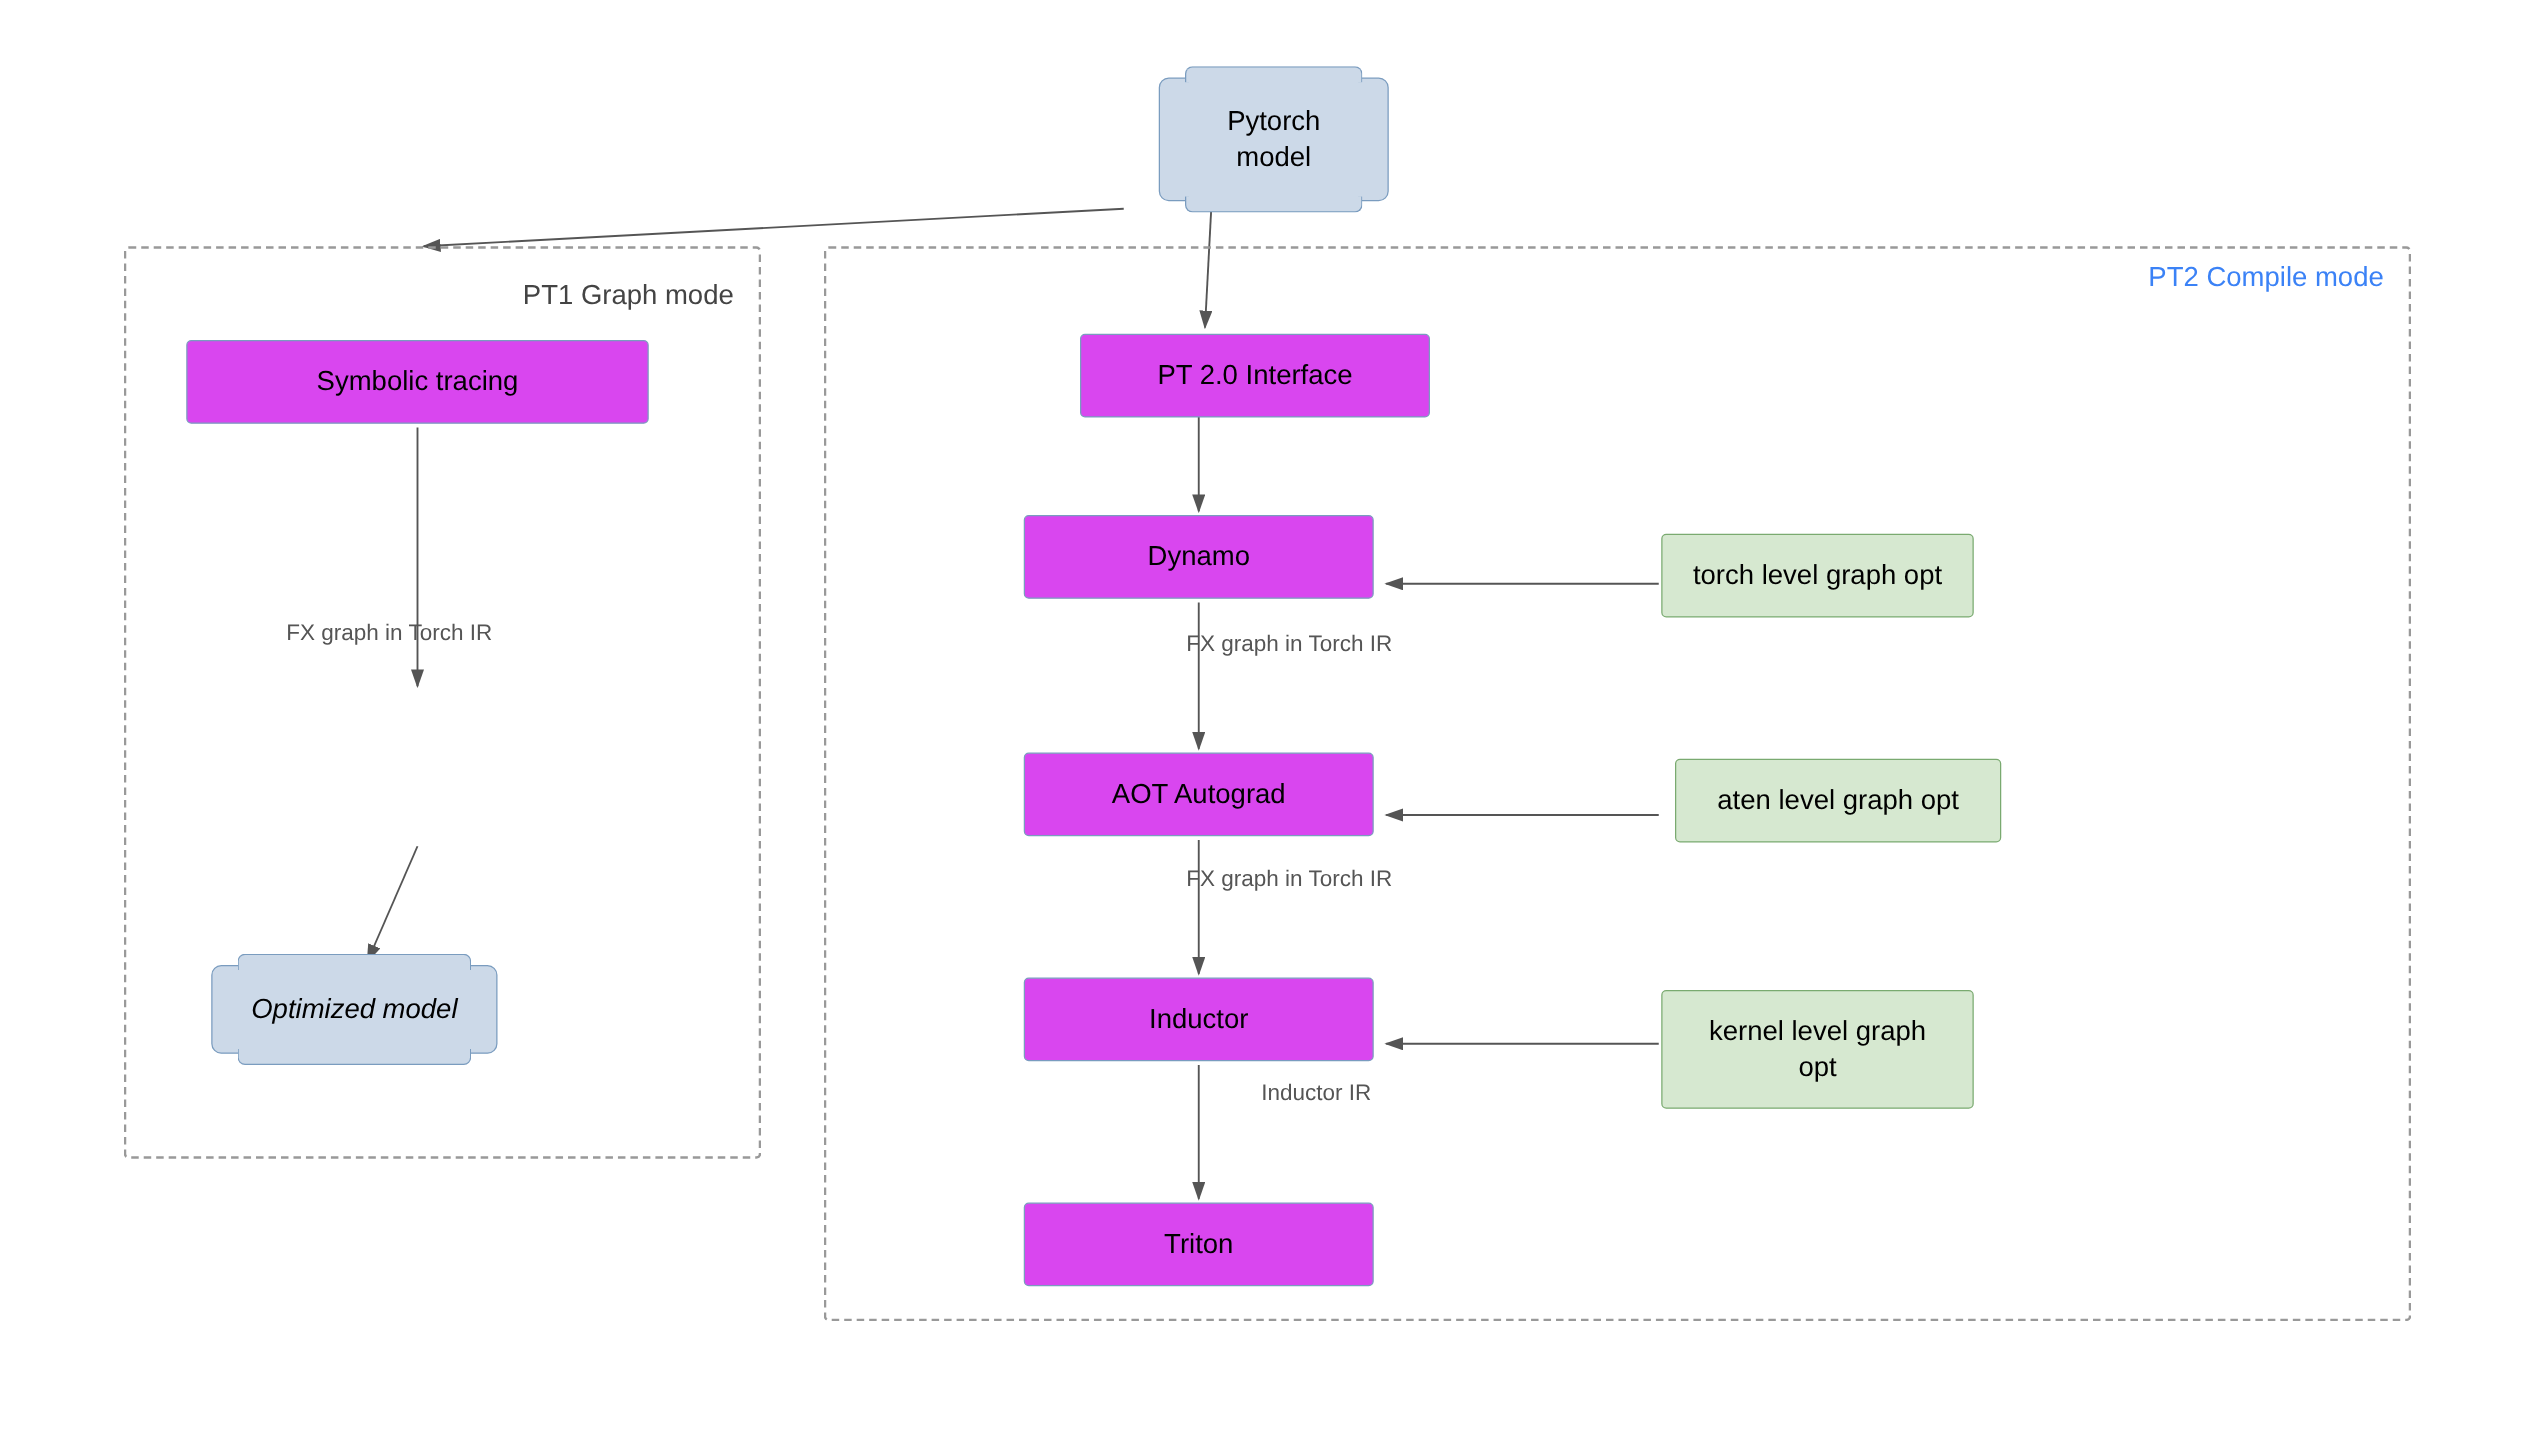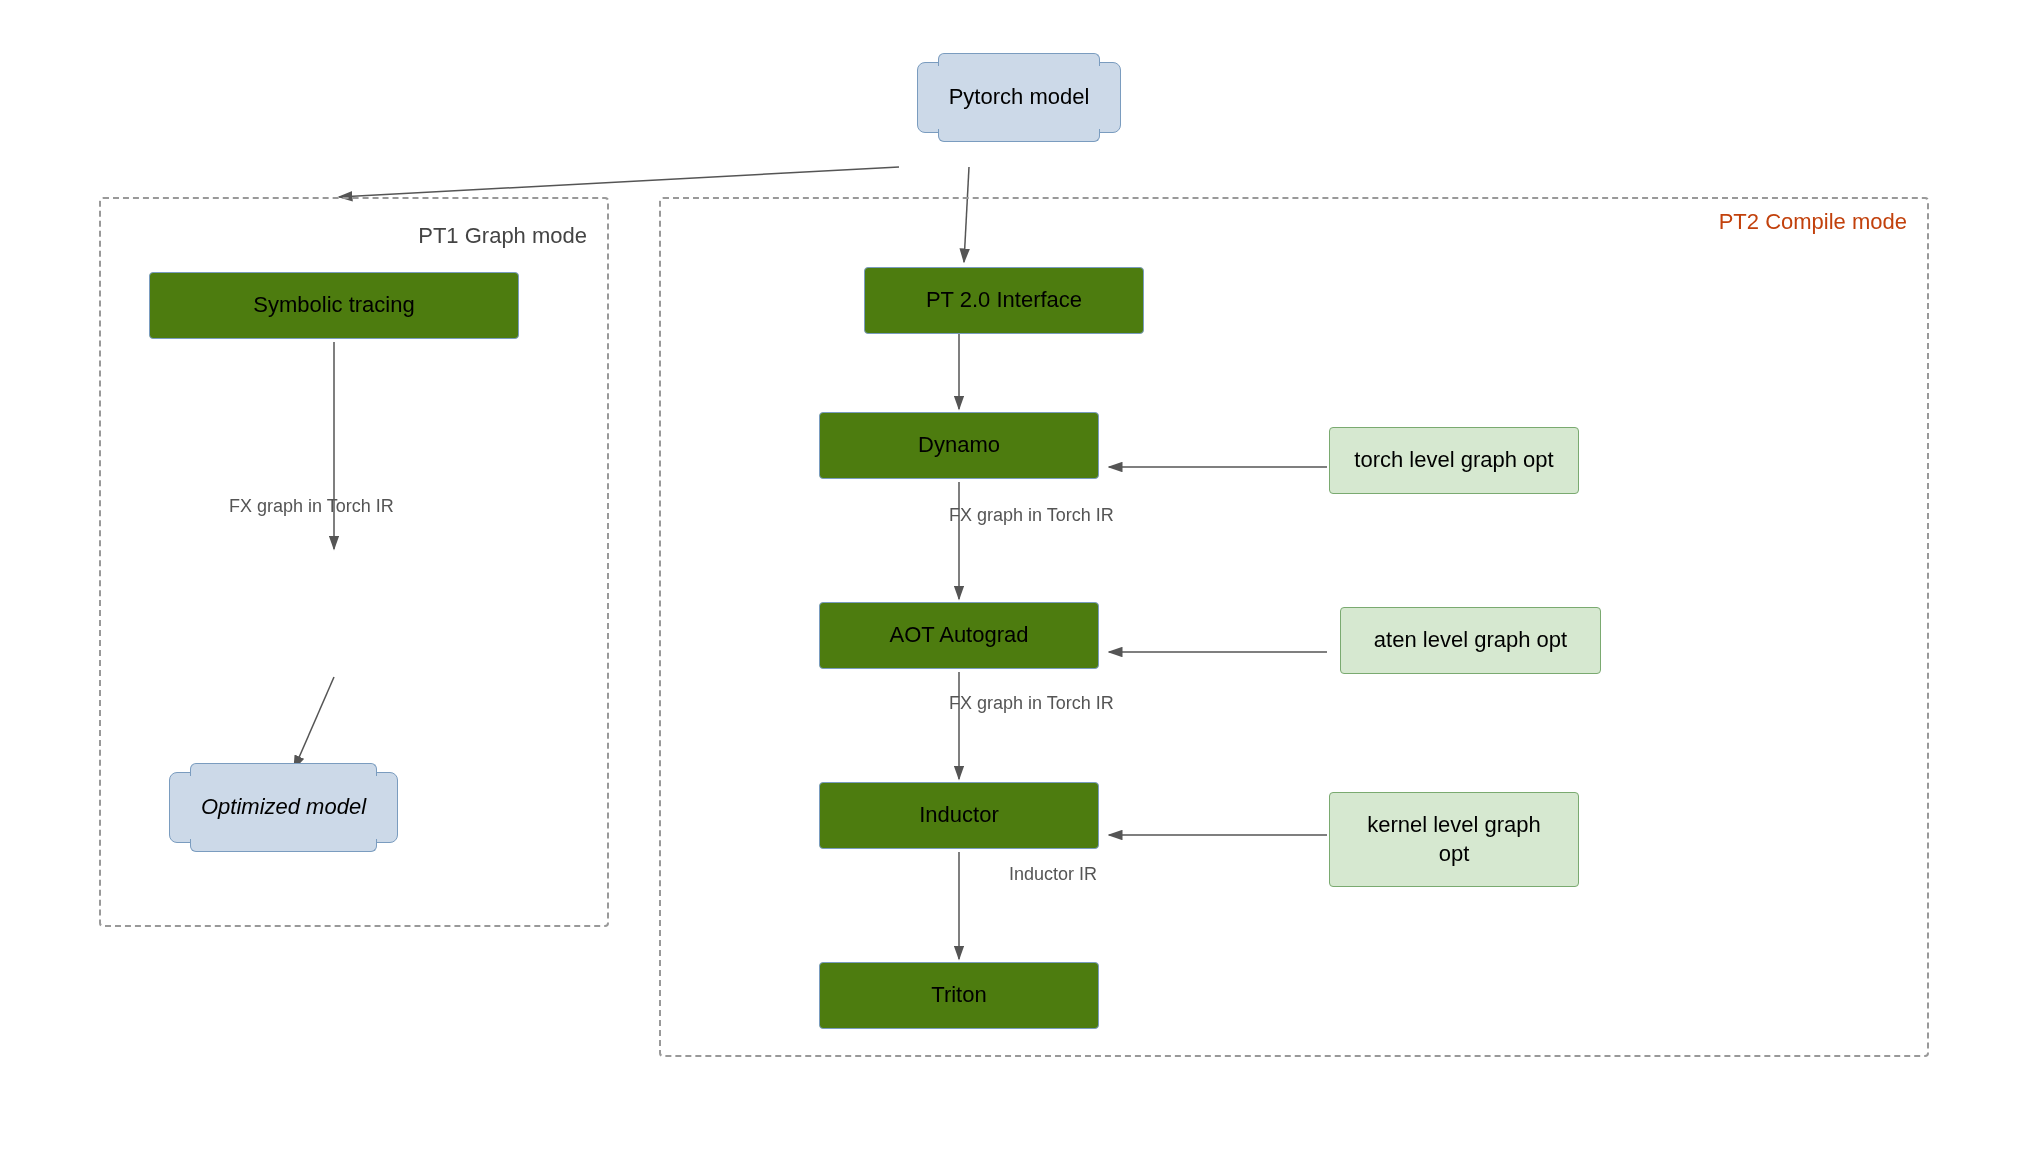--- a/index.html
+++ b/index.html
@@ -20,21 +20,21 @@
       flex-direction: column;
       align-items: center;
     }
 
     
     .pytorch-model {
       position: absolute;
       top: 10px;
       left: 50%;
       transform: translateX(-50%);
-      width: 204px;
+      width: 184px;
       text-align: center;
       z-index: 10;
     }
 
     
     .scroll-shape {
       background: #ccd9e8;
       border: 1.5px solid #7a9cbf;
       border-radius: 8px;
       padding: 20px 24px;
@@ -64,21 +64,21 @@
       right: 20px;
       height: 12px;
       background: #ccd9e8;
       border: 1.5px solid #7a9cbf;
       border-top: none;
       border-radius: 0 0 6px 6px;
     }
 
     
     .blue-box {
-      background: #4d7c0f;
+      background: #d946ef;
       border: 1.5px solid #7a9cbf;
       border-radius: 4px;
       padding: 18px 24px;
       font-size: 22px;
       text-align: center;
       line-height: 1.3;
     }
 
     
     .pink-box {
@@ -129,21 +129,21 @@
       height: 860px;
       border: 2px dashed #999;
       border-radius: 4px;
       background: transparent;
     }
     .pt2-label {
       position: absolute;
       top: 10px;
       right: 20px;
       font-size: 22px;
-      color: #c2410c;
+      color: #3b82f6;
     }
 
     
     .arrows-svg {
       position: absolute;
       top: 0;
       left: 0;
       width: 100%;
       height: 100%;
       pointer-events: none;

